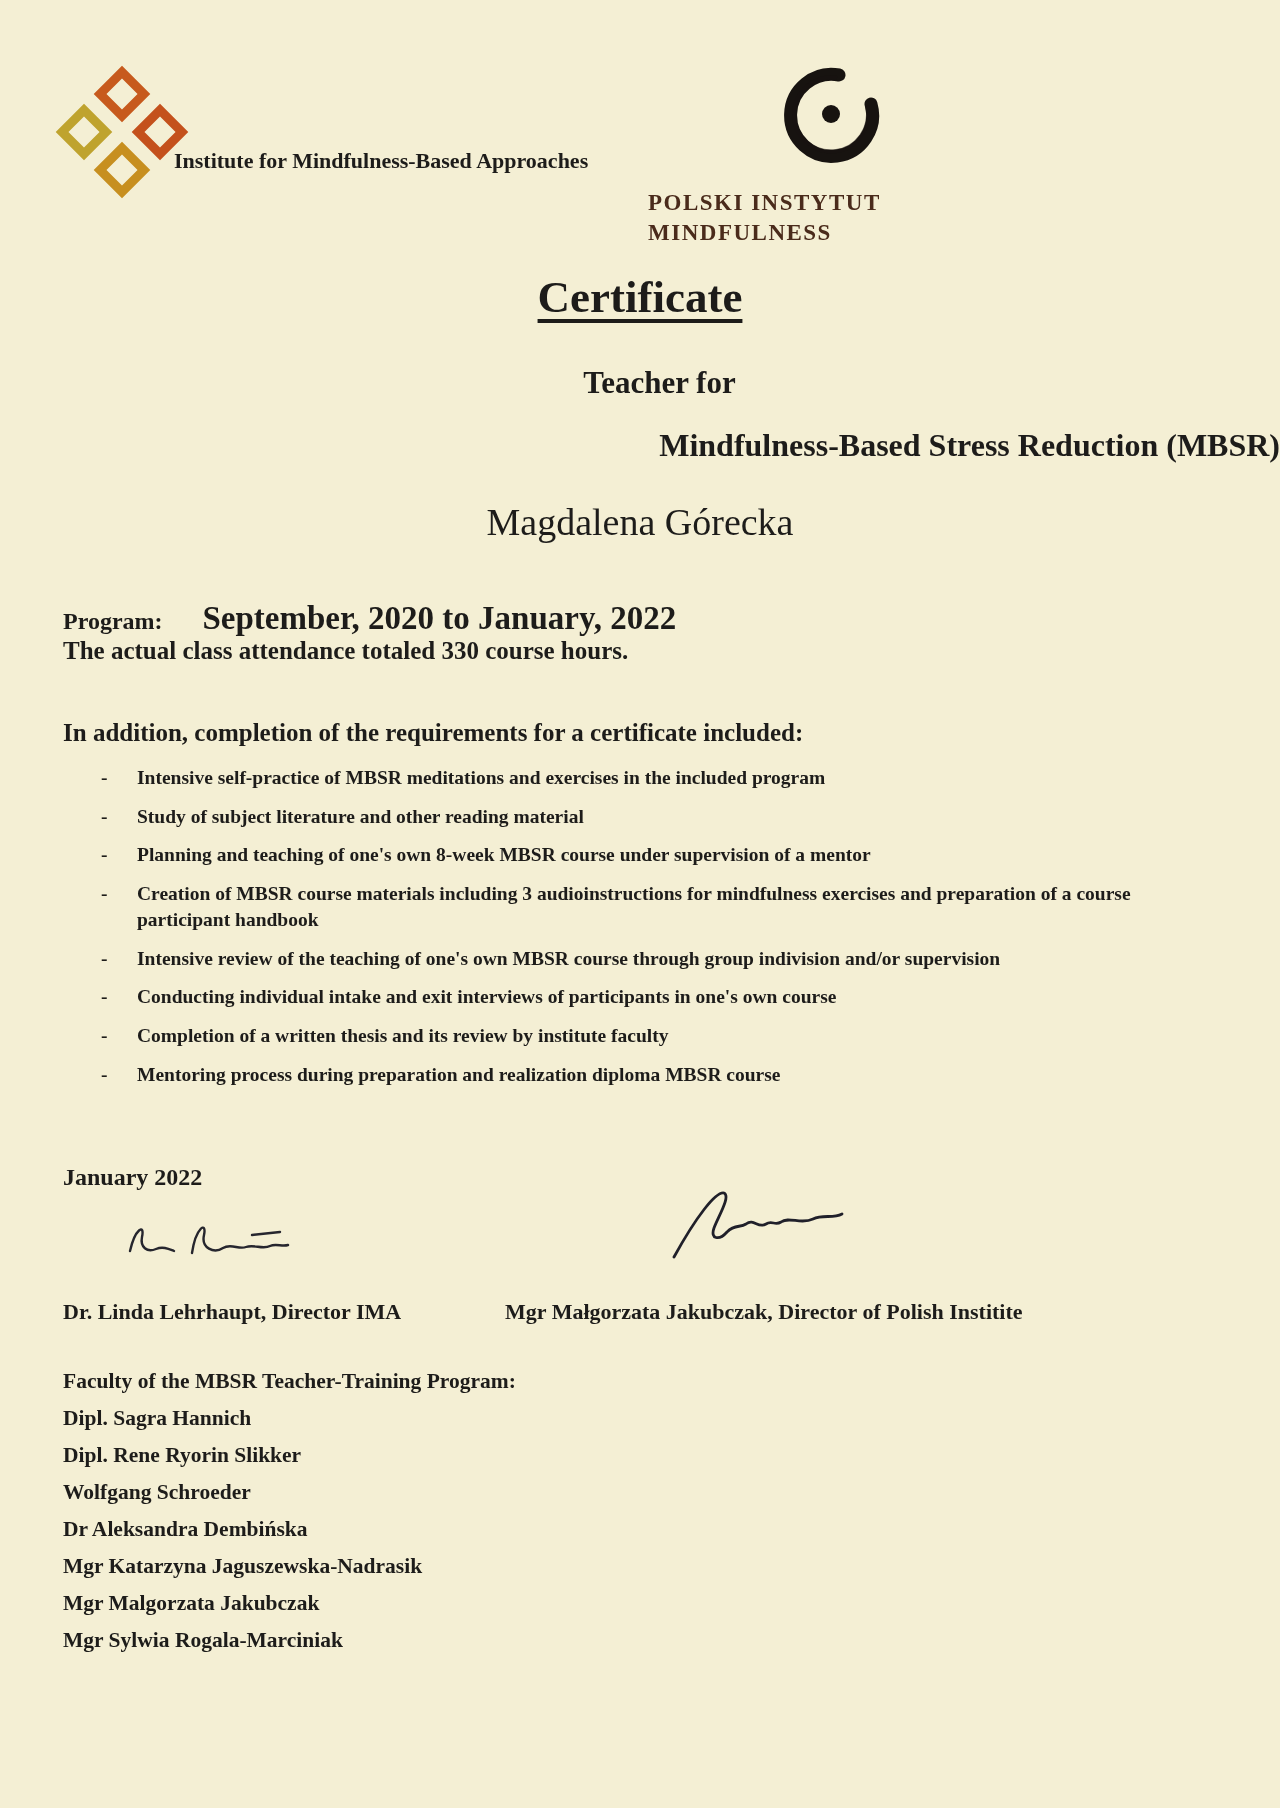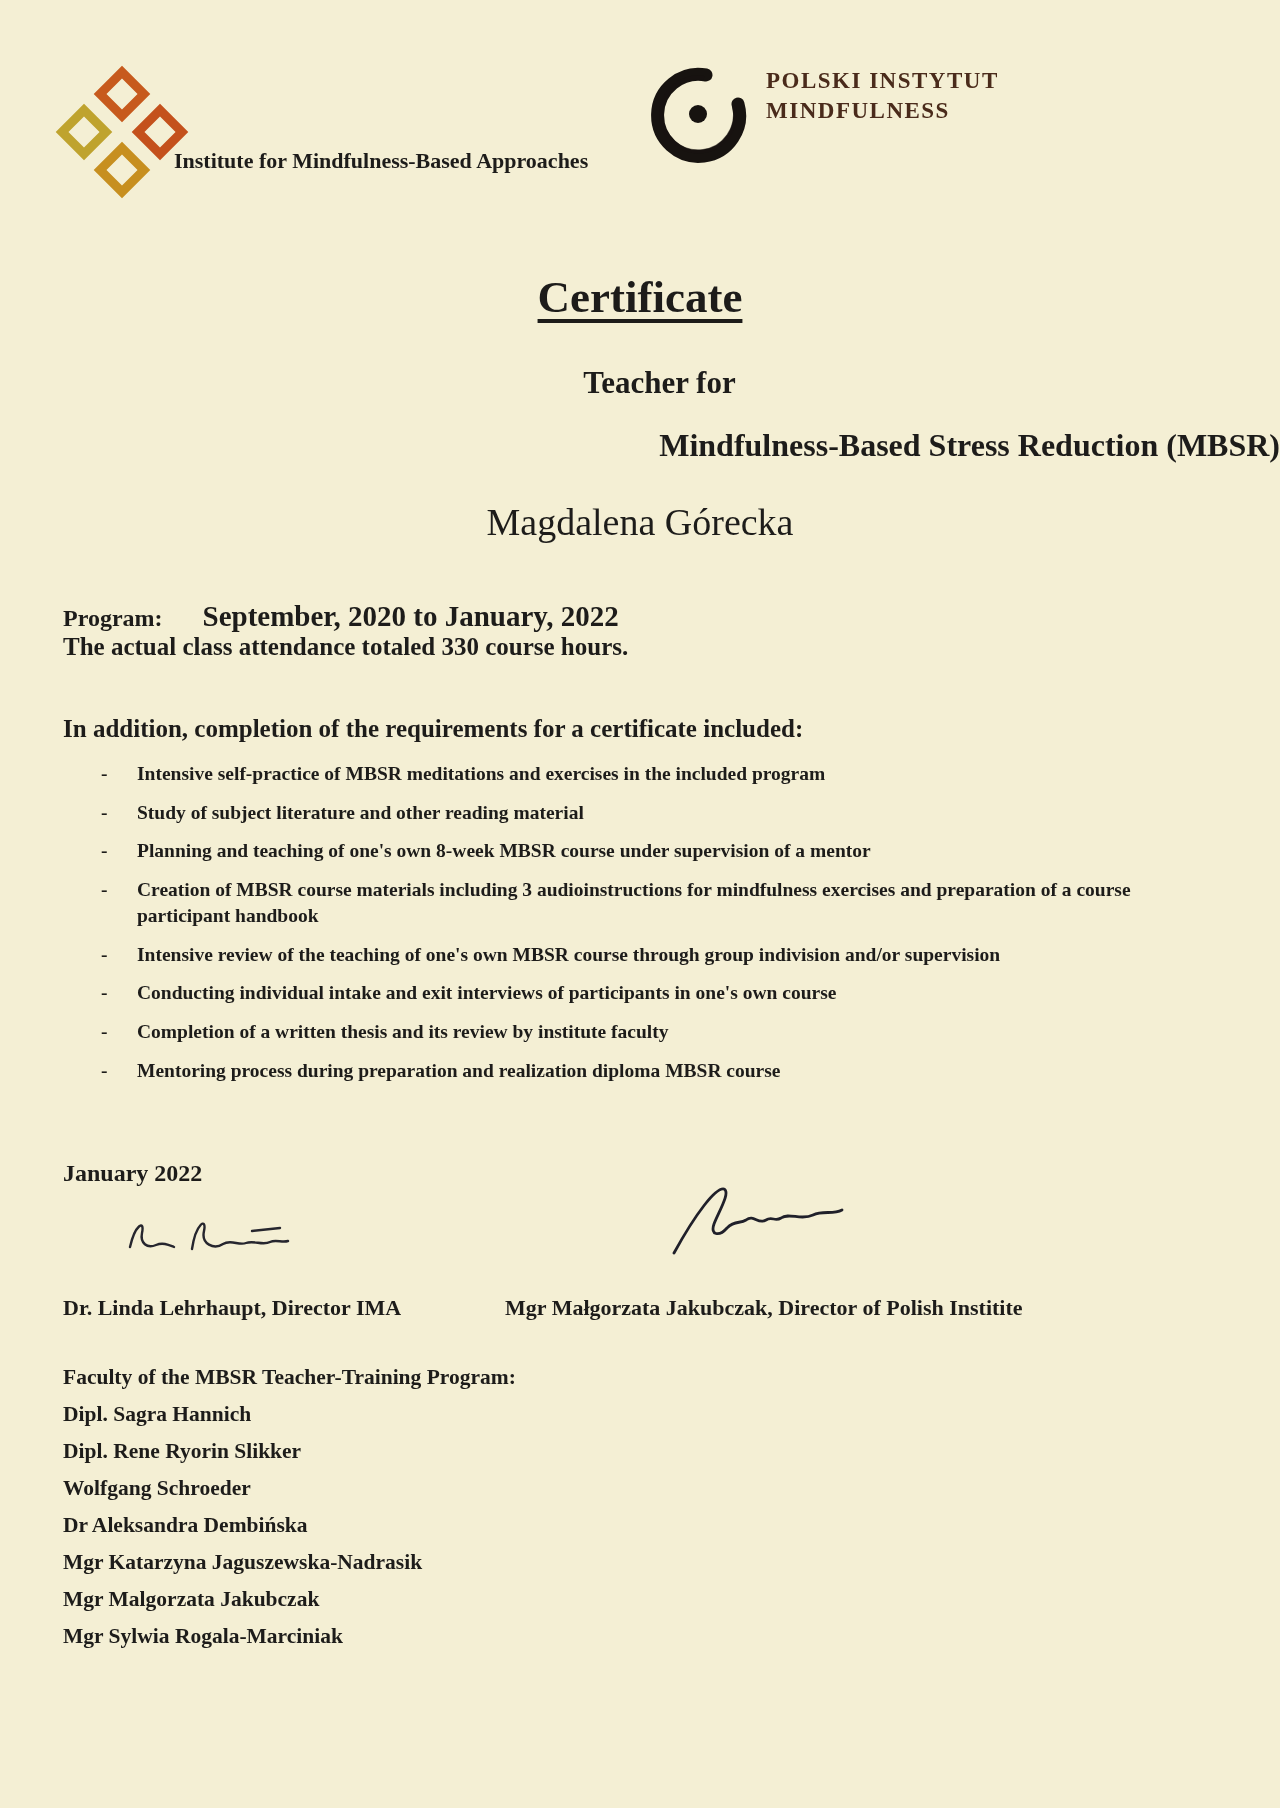--- a/index.html
+++ b/index.html
@@ -12,32 +12,32 @@
   }
   
   .header{position:relative;height:245px;}
   .ima-logo{position:absolute;left:62px;top:74px;width:120px;height:120px;}
   .diamond{position:absolute;width:40px;height:40px;box-sizing:border-box;border:9px solid;transform:rotate(45deg);}
   .d-top{left:40px;top:0;border-color:#c75a1d;}
   .d-left{left:2px;top:38px;border-color:#bfa32e;}
   .d-right{left:78px;top:38px;border-color:#c4511c;}
   .d-bottom{left:40px;top:76px;border-color:#c78f1f;}
   .ima-caption{position:absolute;left:174px;top:148px;font-size:22px;font-weight:700;}
-  .pim{position:absolute;left:648px;top:66px;display:flex;align-items:flex-start;gap:18px;}
+  .pim{position:absolute;left:648px;top:66px;display:flex;align-items:flex-end;gap:18px;flex-direction:column;}
   .pim-text{font-size:23px;color:var(--pim-text,#4a2b1b);letter-spacing:1.5px;line-height:1.3;font-weight:600;}
   
   .title-block{text-align:center;}
   .cert-title{display:inline-block;font-size:45px;font-weight:700;text-decoration:underline;text-decoration-thickness:3.5px;text-underline-offset:7px;margin-top:26px;}
   .sub1{font-size:31px;font-weight:700;margin-top:42px;padding-left:39px;}
   .sub2{font-size:32px;font-weight:700;margin-top:26px;text-align:right;}
   .recipient{font-size:38px;font-weight:400;margin-top:36px;}
   
   .program-block{margin:56px 60px 0 63px;font-weight:700;}
   .program-label{font-size:24px;}
-  .program-value{font-size:29px;margin-left:36px;}
+  .program-value{font-size:33px;margin-left:36px;}
   .attendance{font-size:25px;margin:12px 0 0 0;}
   .program-block p{margin:0;}
   
   .requirements{margin:54px 50px 0 63px;font-weight:700;}
   .req-intro{font-size:25px;margin:0;}
   .req-list{margin-top:18px;}
   .req-item{display:flex;margin-bottom:13px;font-size:19.5px;line-height:1.32;}
   .dash{width:36px;padding-left:38px;flex:none;}
   .dash::before{content:"-";}
   .req-text{max-width:1010px;}

